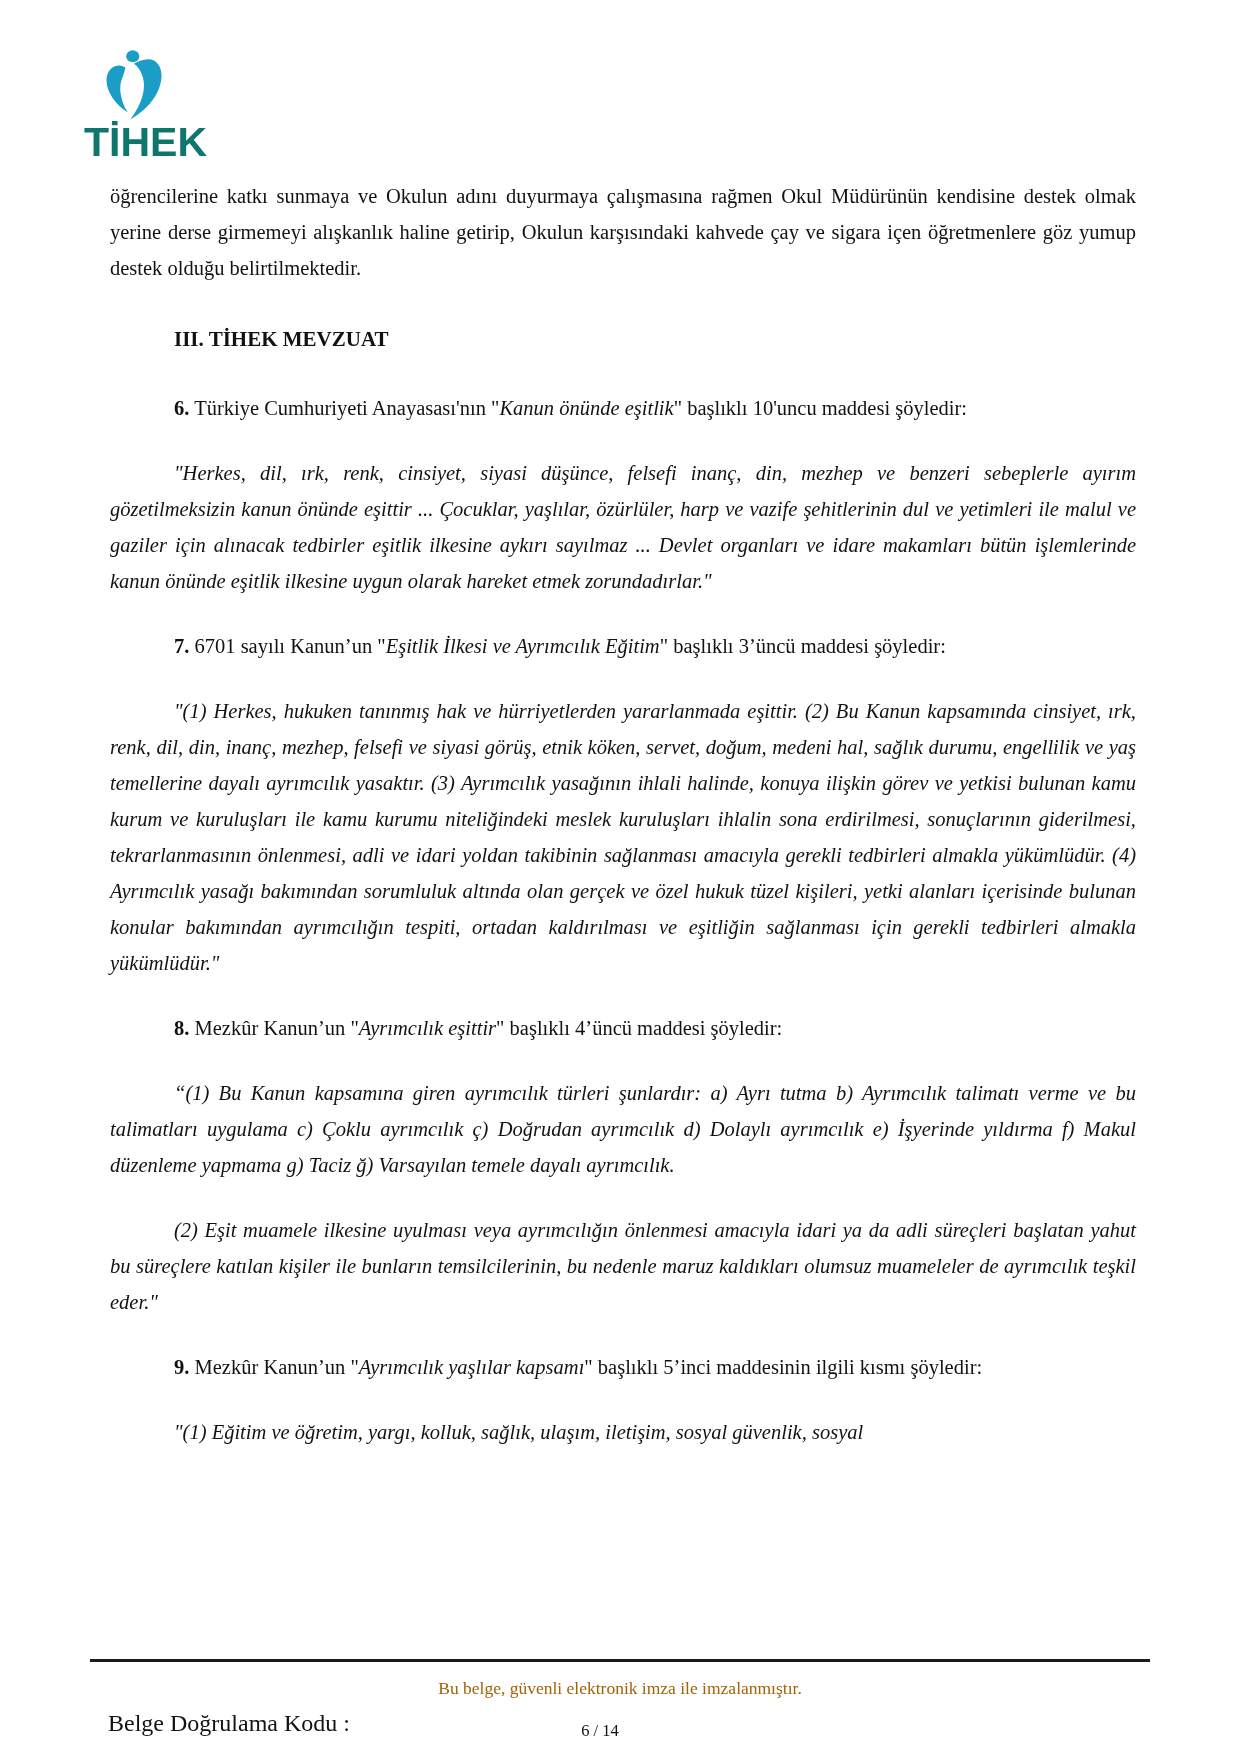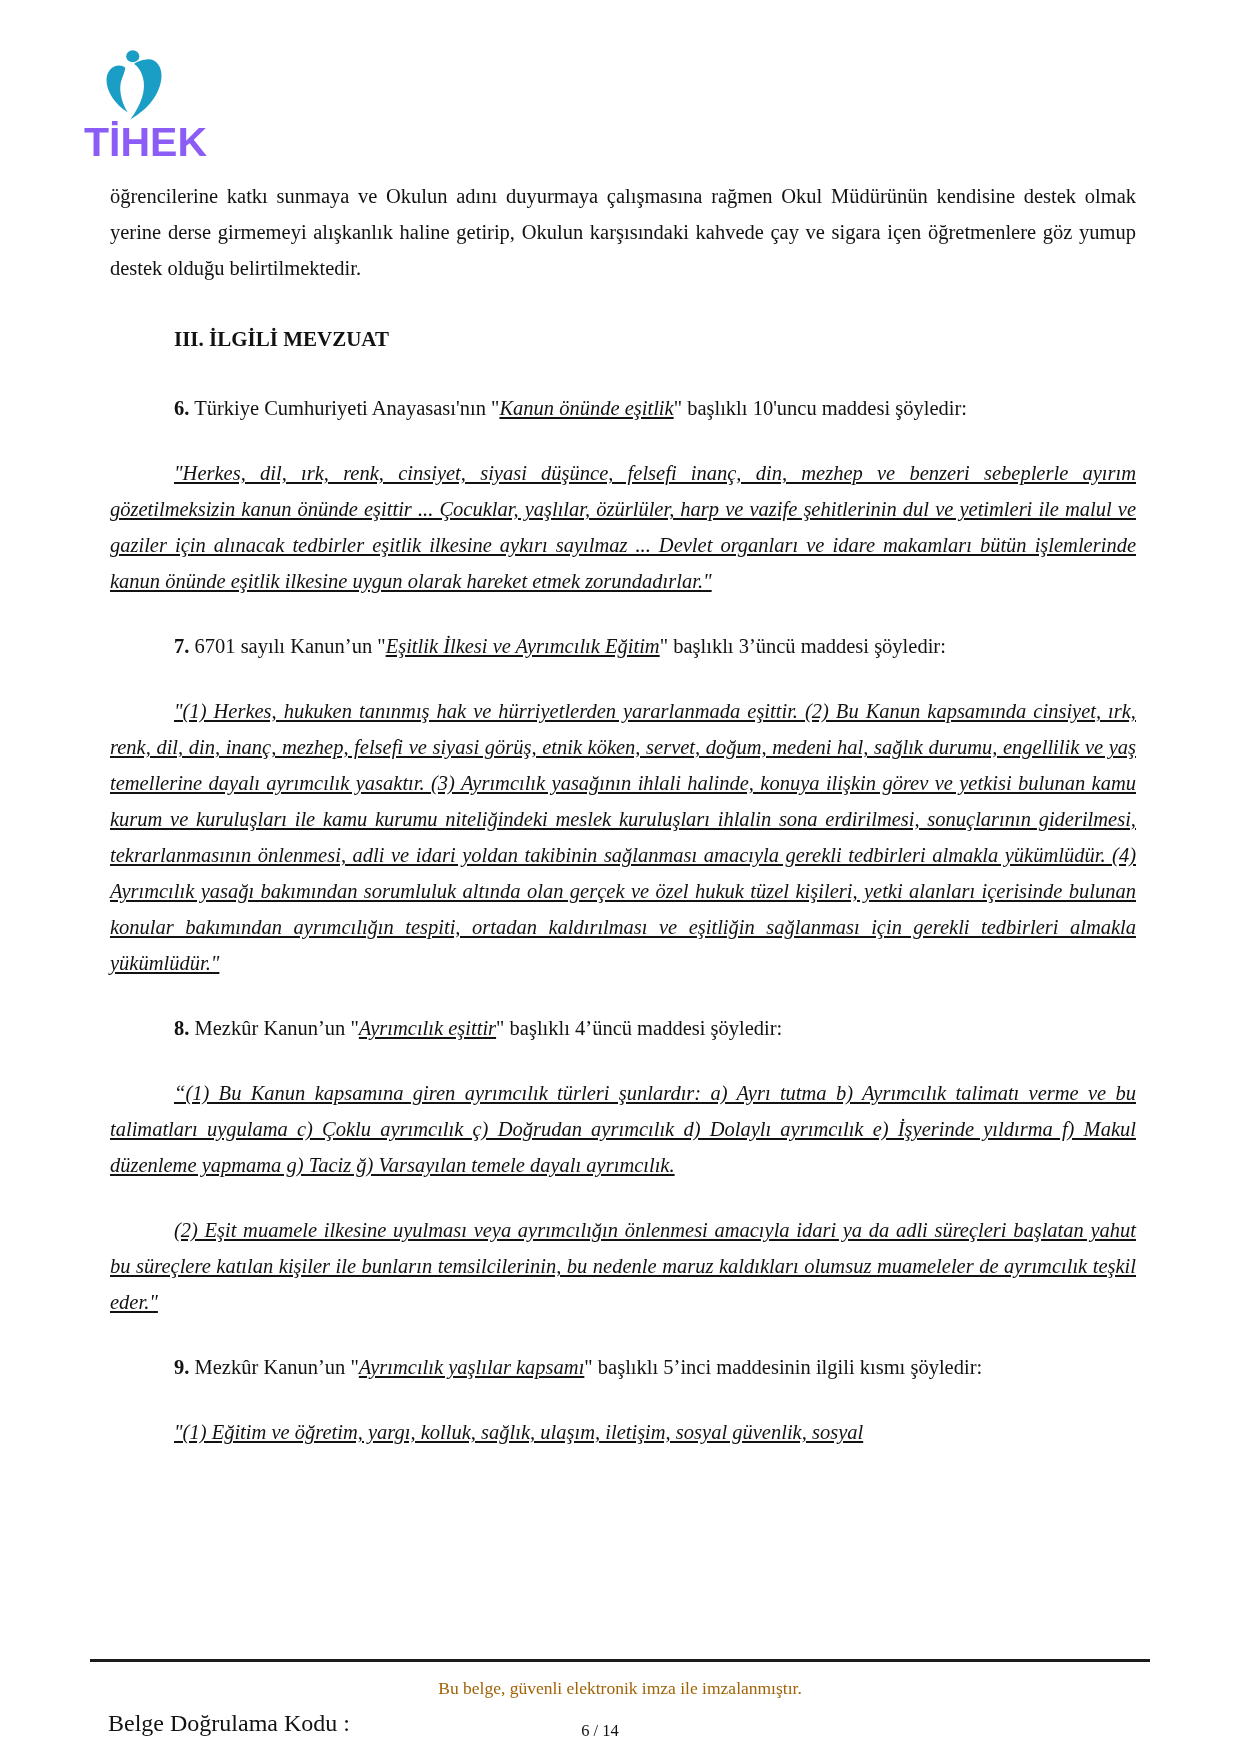--- a/index.html
+++ b/index.html
@@ -13,46 +13,46 @@
              font-weight:bold;font-size:41px;letter-spacing:0px;line-height:1;}
 
   
   .doc{position:absolute;left:110px;top:170px;width:1026px;}
   .doc p{margin:8px 0 29px 0;font-size:20.5px;line-height:36px;text-align:justify;
          text-indent:64px;}
   .doc p.no-indent{text-indent:0;}
   .doc p.heading{font-weight:bold;text-align:left;margin:35px 0 33px 0;font-size:21px;}
   .doc p.quote{font-style:italic;}
   .seg-b{font-weight:bold;}
-  .seg-i{font-style:italic;text-decoration:underline;}
+  .seg-i{font-style:italic;}
 
   
   .footer-line{position:absolute;left:90px;width:1060px;top:1659px;border-top:3px solid #1c1c1c;}
   .sig-notice{position:absolute;left:0;top:1678px;width:1240px;text-align:center;
               font-size:17.5px;}
   .verify-label{position:absolute;left:108px;top:1710px;font-size:24px;color:#121212;}
   .page-num{position:absolute;left:0;top:1721px;width:1200px;text-align:center;font-size:16.5px;color:#121212;}
 </style>
 </head>
 <body>
 
 <div class="page">
 
   <div class="logo">
     <svg class="logo-mark" viewBox="0 0 100 112" xmlns="http://www.w3.org/2000/svg">
       <ellipse cx="48" cy="10" rx="10.5" ry="9.5" fill="#1B9EC6"></ellipse>
       <path fill="#1B9EC6" d="M70,15 C84,13 95,25 94,43 C92,71 72,95 44,111 C62,87 70,63 64,43 C61,33 56,26 50,22 C55,18 62,16 70,15 Z"></path>
       <path fill="#1B9EC6" d="M28,25 C16,24 6,34 6,48 C6,67 20,87 40,100 C28,80 25,59 31,45 C34,38 36,31 36,28 C33,26 31,25 28,25 Z"></path>
     </svg>
-    <span class="logo-text" style="color: #8b5cf6;">TİHEK</span>
+    <span class="logo-text" style="color: #0f766e;">TİHEK</span>
   </div>
 
   <div class="doc" id="doc-body">
       <p class="body-p no-indent"><span>öğrencilerine katkı sunmaya ve Okulun adını duyurmaya çalışmasına rağmen Okul Müdürünün kendisine destek olmak yerine derse girmemeyi alışkanlık haline getirip, Okulun karşısındaki kahvede çay ve sigara içen öğretmenlere göz yumup destek olduğu belirtilmektedir.</span></p>
-      <p class="heading"><span class="seg-b">III. İLGİLİ MEVZUAT</span></p>
+      <p class="heading"><span class="seg-b">III. TİHEK MEVZUAT</span></p>
       <p class="body-p"><span class="seg-b">6.</span><span> Türkiye Cumhuriyeti Anayasası'nın "</span><span class="seg-i">Kanun önünde eşitlik</span><span>" başlıklı 10'uncu maddesi şöyledir:</span></p>
       <p class="quote"><span class="seg-i">"Herkes, dil, ırk, renk, cinsiyet, siyasi düşünce, felsefi inanç, din, mezhep ve benzeri sebeplerle ayırım gözetilmeksizin kanun önünde eşittir ... Çocuklar, yaşlılar, özürlüler, harp ve vazife şehitlerinin dul ve yetimleri ile malul ve gaziler için alınacak tedbirler eşitlik ilkesine aykırı sayılmaz ... Devlet organları ve idare makamları bütün işlemlerinde kanun önünde eşitlik ilkesine uygun olarak hareket etmek zorundadırlar."</span></p>
       <p class="body-p"><span class="seg-b">7.</span><span> 6701 sayılı Kanun’un "</span><span class="seg-i">Eşitlik İlkesi ve Ayrımcılık Eğitim</span><span>" başlıklı 3’üncü maddesi şöyledir:</span></p>
       <p class="quote"><span class="seg-i">"(1) Herkes, hukuken tanınmış hak ve hürriyetlerden yararlanmada eşittir. (2) Bu Kanun kapsamında cinsiyet, ırk, renk, dil, din, inanç, mezhep, felsefi ve siyasi görüş, etnik köken, servet, doğum, medeni hal, sağlık durumu, engellilik ve yaş temellerine dayalı ayrımcılık yasaktır. (3) Ayrımcılık yasağının ihlali halinde, konuya ilişkin görev ve yetkisi bulunan kamu kurum ve kuruluşları ile kamu kurumu niteliğindeki meslek kuruluşları ihlalin sona erdirilmesi, sonuçlarının giderilmesi, tekrarlanmasının önlenmesi, adli ve idari yoldan takibinin sağlanması amacıyla gerekli tedbirleri almakla yükümlüdür. (4) Ayrımcılık yasağı bakımından sorumluluk altında olan gerçek ve özel hukuk tüzel kişileri, yetki alanları içerisinde bulunan konular bakımından ayrımcılığın tespiti, ortadan kaldırılması ve eşitliğin sağlanması için gerekli tedbirleri almakla yükümlüdür."</span></p>
       <p class="body-p"><span class="seg-b">8.</span><span> Mezkûr Kanun’un "</span><span class="seg-i">Ayrımcılık eşittir</span><span>" başlıklı 4’üncü maddesi şöyledir:</span></p>
       <p class="quote"><span class="seg-i">“(1) Bu Kanun kapsamına giren ayrımcılık türleri şunlardır: a) Ayrı tutma b) Ayrımcılık talimatı verme ve bu talimatları uygulama c) Çoklu ayrımcılık ç) Doğrudan ayrımcılık d) Dolaylı ayrımcılık e) İşyerinde yıldırma f) Makul düzenleme yapmama g) Taciz ğ) Varsayılan temele dayalı ayrımcılık.</span></p>
       <p class="quote"><span class="seg-i">(2) Eşit muamele ilkesine uyulması veya ayrımcılığın önlenmesi amacıyla idari ya da adli süreçleri başlatan yahut bu süreçlere katılan kişiler ile bunların temsilcilerinin, bu nedenle maruz kaldıkları olumsuz muameleler de ayrımcılık teşkil eder."</span></p>
       <p class="body-p"><span class="seg-b">9.</span><span> Mezkûr Kanun’un "</span><span class="seg-i">Ayrımcılık yaşlılar kapsamı</span><span>" başlıklı 5’inci maddesinin ilgili kısmı şöyledir:</span></p>
       <p class="quote"><span class="seg-i">"(1) Eğitim ve öğretim, yargı, kolluk, sağlık, ulaşım, iletişim, sosyal güvenlik, sosyal</span></p>
     </div>

